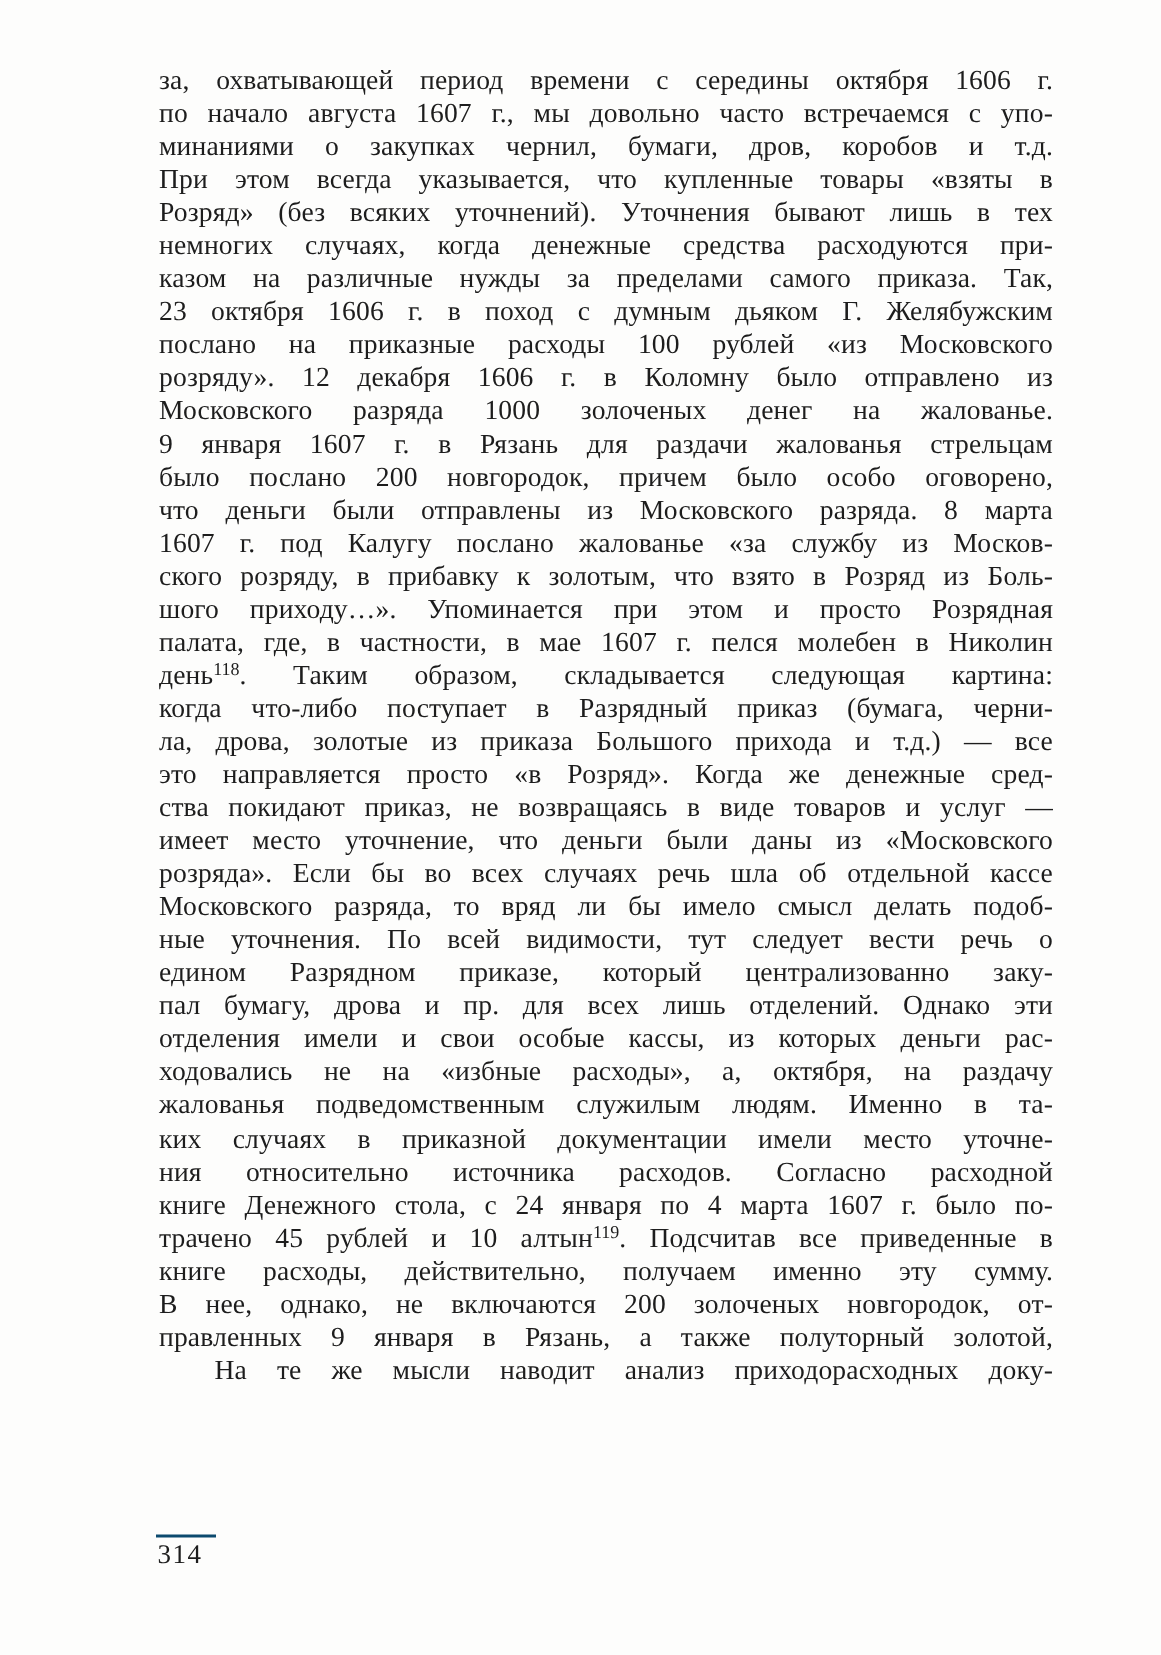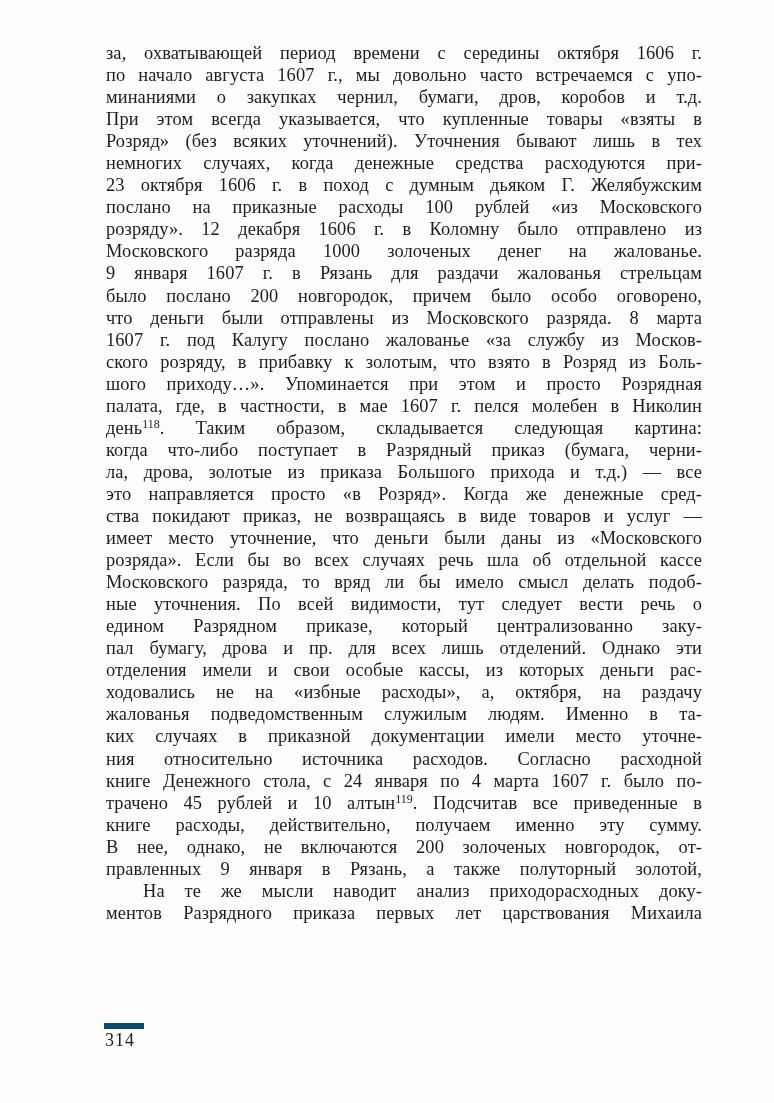--- a/index.html
+++ b/index.html
@@ -46,37 +46,38 @@
     vertical-align: 6px;
     letter-spacing: 0;
   }
   .page-footer {
     position: absolute;
     left: 104px;
     top: 1023px;
   }
   .page-number {
     display: inline-block;
-    border-top: 6px solid #0c4a6e;
+    border-top: 2px solid #0c4a6e;
     padding: 1px 9px 0 1px;
     font-size: 18px;
     letter-spacing: 1px;
   }
 </style>
 </head>
 <body>
 
 <div class="scan-page">
   <div class="text-block">
       <div class="line">за, охватывающей период времени с середины октября 1606 г.</div>
       <div class="line">по начало августа 1607 г., мы довольно часто встречаемся с упо-</div>
       <div class="line">минаниями о закупках чернил, бумаги, дров, коробов и т.д.</div>
       <div class="line">При этом всегда указывается, что купленные товары «взяты в</div>
       <div class="line">Розряд» (без всяких уточнений). Уточнения бывают лишь в тех</div>
       <div class="line">немногих случаях, когда денежные средства расходуются при-</div>
+      <div class="line">казом на различные нужды за пределами самого приказа. Так,</div>
       <div class="line">23 октября 1606 г. в поход с думным дьяком Г. Желябужским</div>
       <div class="line">послано на приказные расходы 100 рублей «из Московского</div>
       <div class="line">розряду». 12 декабря 1606 г. в Коломну было отправлено из</div>
       <div class="line">Московского разряда 1000 золоченых денег на жалованье.</div>
       <div class="line">9 января 1607 г. в Рязань для раздачи жалованья стрельцам</div>
       <div class="line">было послано 200 новгородок, причем было особо оговорено,</div>
       <div class="line">что деньги были отправлены из Московского разряда. 8 марта</div>
       <div class="line">1607 г. под Калугу послано жалованье «за службу из Москов-</div>
       <div class="line">ского розряду, в прибавку к золотым, что взято в Розряд из Боль-</div>
       <div class="line">шого приходу…». Упоминается при этом и просто Розрядная</div>
@@ -96,18 +97,17 @@
       <div class="line">ходовались не на «избные расходы», а, октября, на раздачу</div>
       <div class="line">жалованья подведомственным служилым людям. Именно в та-</div>
       <div class="line">ких случаях в приказной документации имели место уточне-</div>
       <div class="line">ния относительно источника расходов. Согласно расходной</div>
       <div class="line">книге Денежного стола, с 24 января по 4 марта 1607 г. было по-</div>
       <div class="line"><span>трачено 45 рублей и 10 алтын</span><sup>119</sup><span>. Подсчитав все приведенные в</span></div>
       <div class="line">книге расходы, действительно, получаем именно эту сумму.</div>
       <div class="line">В нее, однако, не включаются 200 золоченых новгородок, от-</div>
       <div class="line">правленных 9 января в Рязань, а также полуторный золотой,</div>
       <div class="line indent">На те же мысли наводит анализ приходорасходных доку-</div>
-      <div class="line">ментов Разрядного приказа первых лет царствования Михаила</div>
     </div>
   <div class="page-footer">
     <span class="page-number">314</span>
   </div>
 </div>
 
 </body></html>

